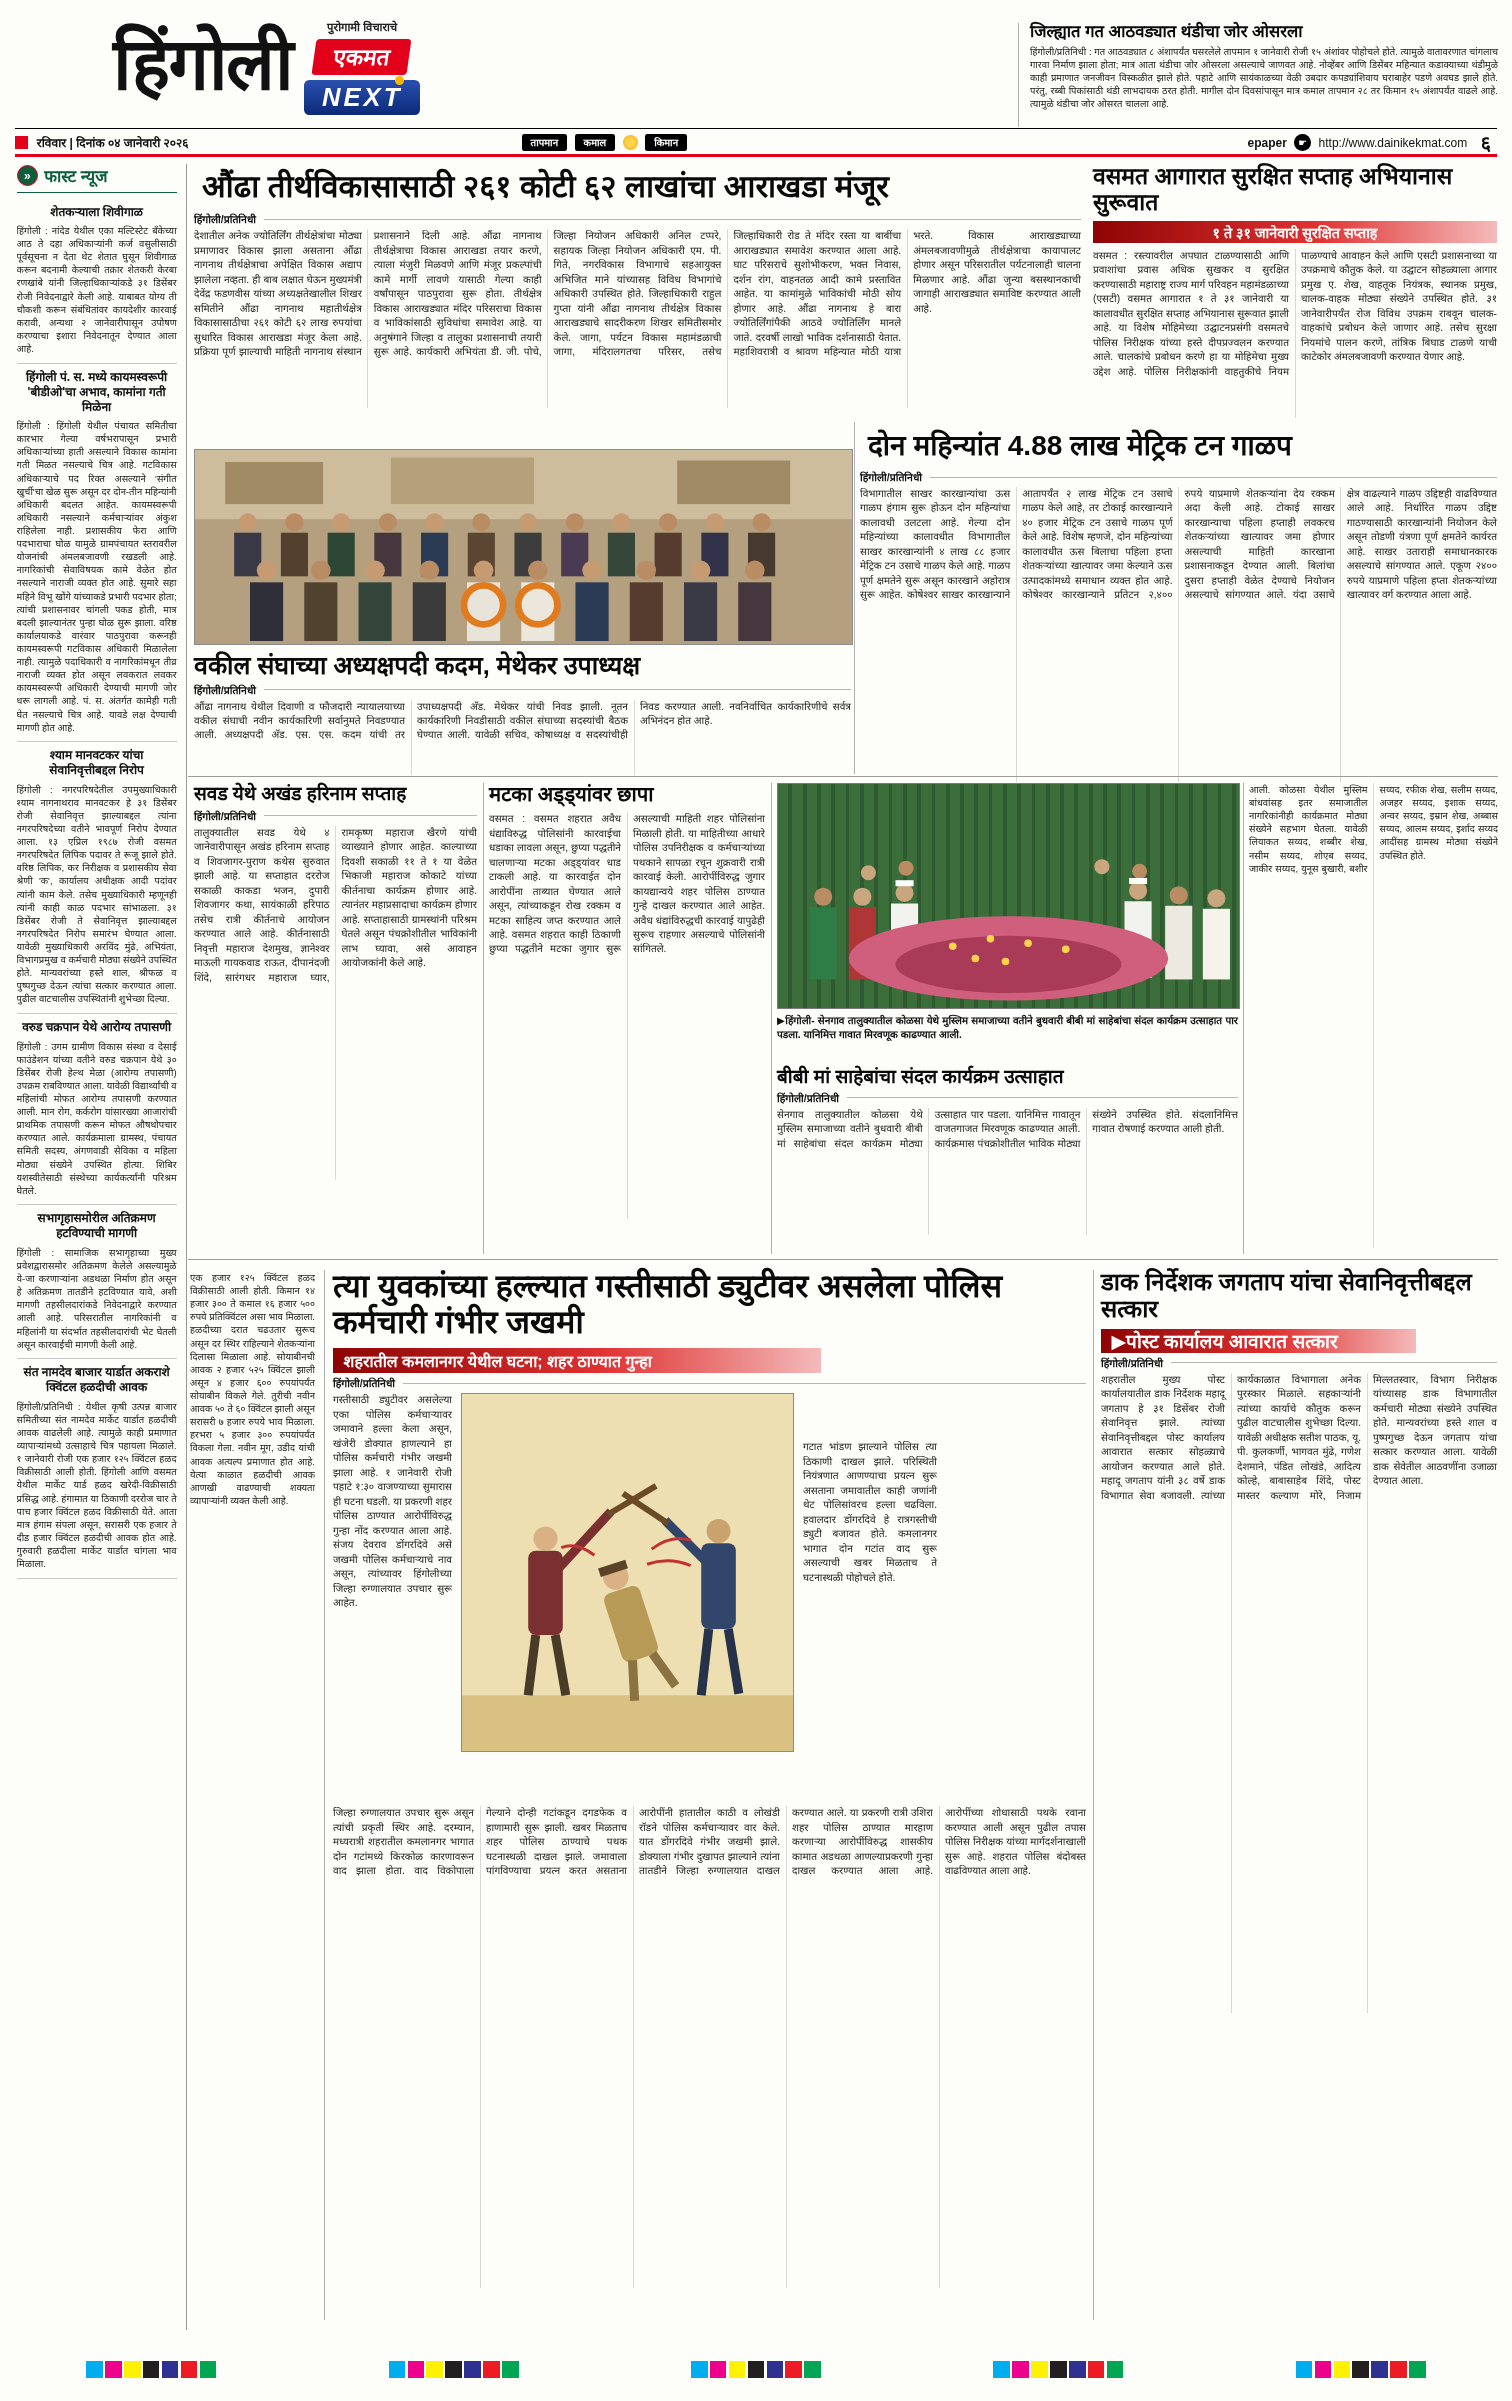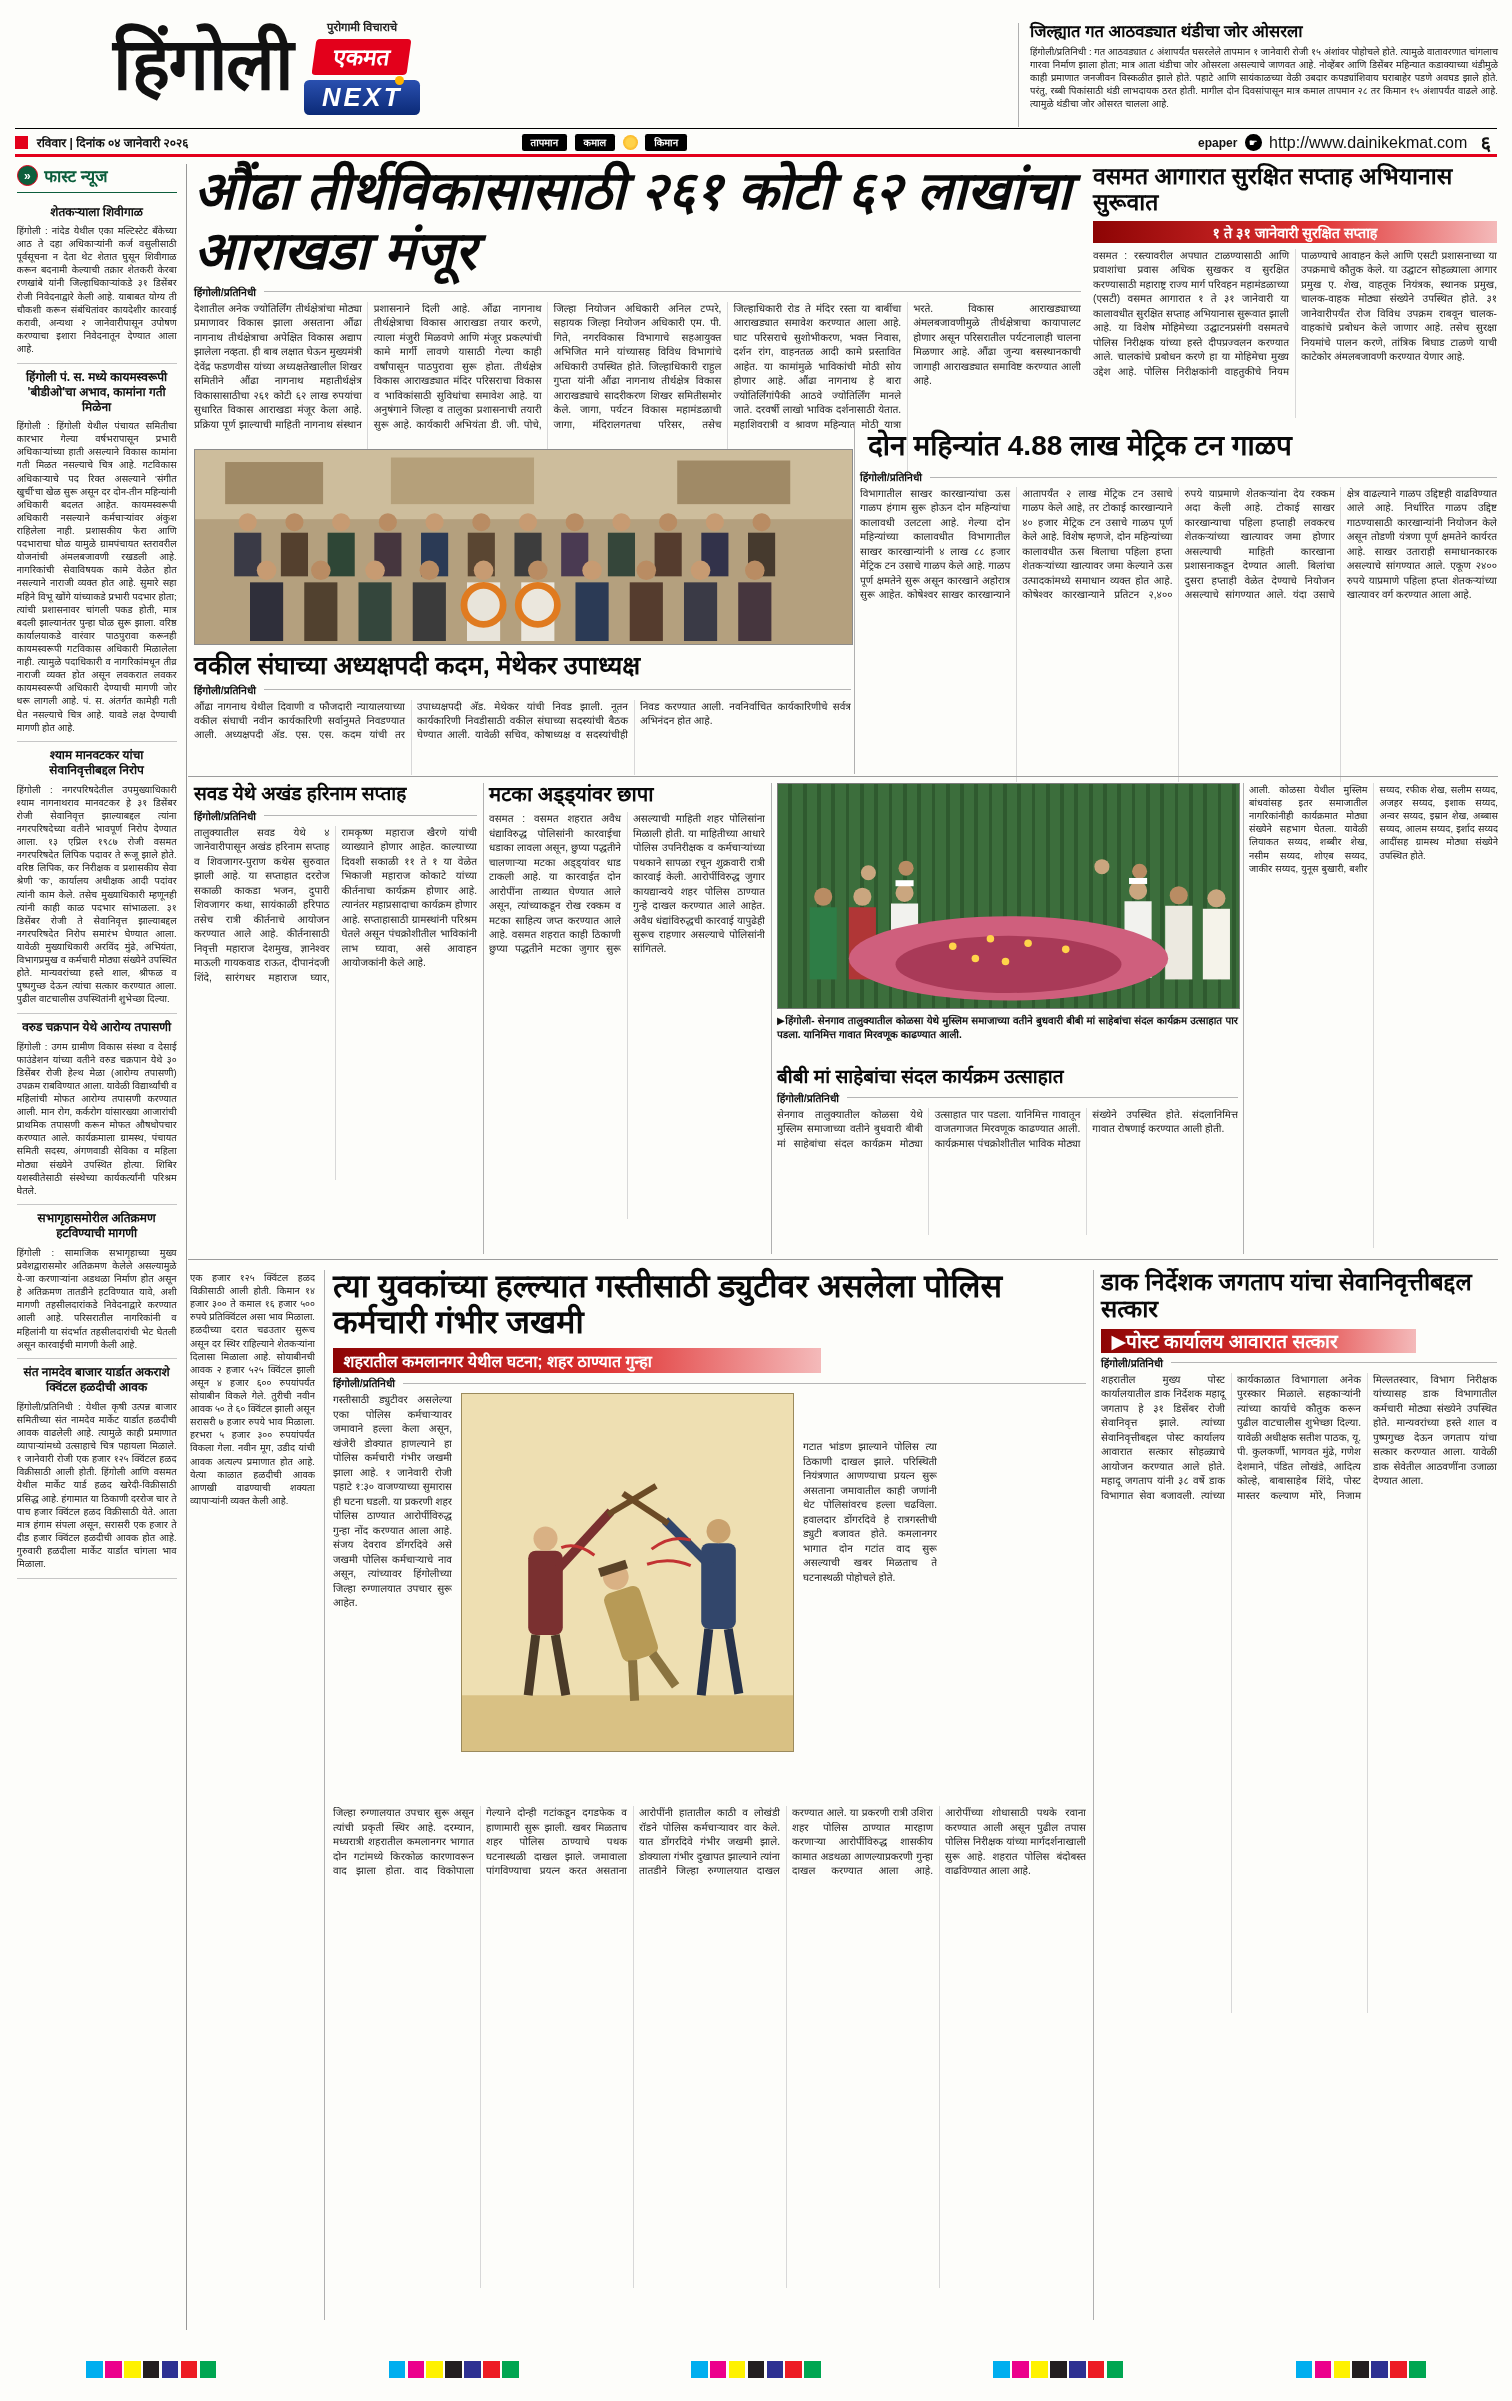--- a/index.html
+++ b/index.html
@@ -40,39 +40,39 @@
             display:flex;align-items:center;gap:9px;padding-top:2.3px;}
   .red-sq{width:12.8px;height:12.8px;background:#e3001b;display:inline-block;}
   #date-text{font-size:12px;font-weight:bold;}
   .pill{background:#000;color:#fff;font-size:9.8px;font-weight:bold;padding:2.3px 9px;border-radius:2.3px;}
   .sun{width:15px;height:15px;border-radius:50%;background:radial-gradient(circle,#ffd24a 40%,#f59b00);}
   #bar-mid{display:flex;align-items:center;gap:7.5px;margin-left:324px;}
   #bar-right{display:flex;align-items:center;gap:7.5px;margin-left:auto;}
   #epaper-label{font-weight:bold;font-size:12px;}
   .hand{width:16.6px;height:16.6px;border-radius:50%;background:#000;color:#fff;display:flex;
         align-items:center;justify-content:center;font-size:9.8px;}
-  #epaper-url{font-size:16px;color:#111;}
+  #epaper-url{font-size:12px;color:#111;}
   #page-num{font-size:19.6px;font-weight:bold;padding:0 6px;}
   #red-rule{left:15px;top:154px;width:1482px;height:3px;background:#e3001b;}
 
   
   #fast-col{left:16.6px;top:164px;width:160px;height:2166px;border-right:0.8px solid #979797;
             padding-right:9px;overflow:hidden;}
   #fast-header{display:flex;align-items:center;gap:6px;border-bottom:1.5px solid #0c5e3c;
                padding-bottom:4.5px;margin-bottom:6px;}
   .fast-icon{width:19.6px;height:19.6px;border-radius:50%;background:#0c5e3c;color:#fff;display:flex;
              align-items:center;justify-content:center;font-weight:bold;font-size:12px;
              border:1.5px solid #e3001b;}
   #fast-title{font-size:16.6px;font-weight:bold;color:#0c5e3c;}
   .fast-item{border-bottom:0.8px solid #c6c6c6;padding:6px 0 7.5px 0;}
   .fast-item h3{margin:0 0 4.5px 0;font-size:12px;text-align:center;line-height:1.25;}
 
   
   #main-article{left:194px;top:161px;width:887px;}
-  #main-article h1{margin:0;font-size:53px;font-style:italic;}
+  #main-article h1{margin:8px;font-size:31px;}
   #main-body{height:179px;margin-top:3px;}
 
   
   #vasmat{left:1093px;top:163px;width:404px;}
   #vasmat h2{margin:0;font-size:23px;}
   #vasmat .red-banner{height:22.6px;font-size:14.3px;margin:5.3px 0;justify-content:center;}
   #vasmat-body{height:169px;}
 
   
   #photo1{left:194px;top:449px;width:657px;height:194px;background:#b9a583;overflow:hidden;border:0.8px solid #8c8c8c;}

